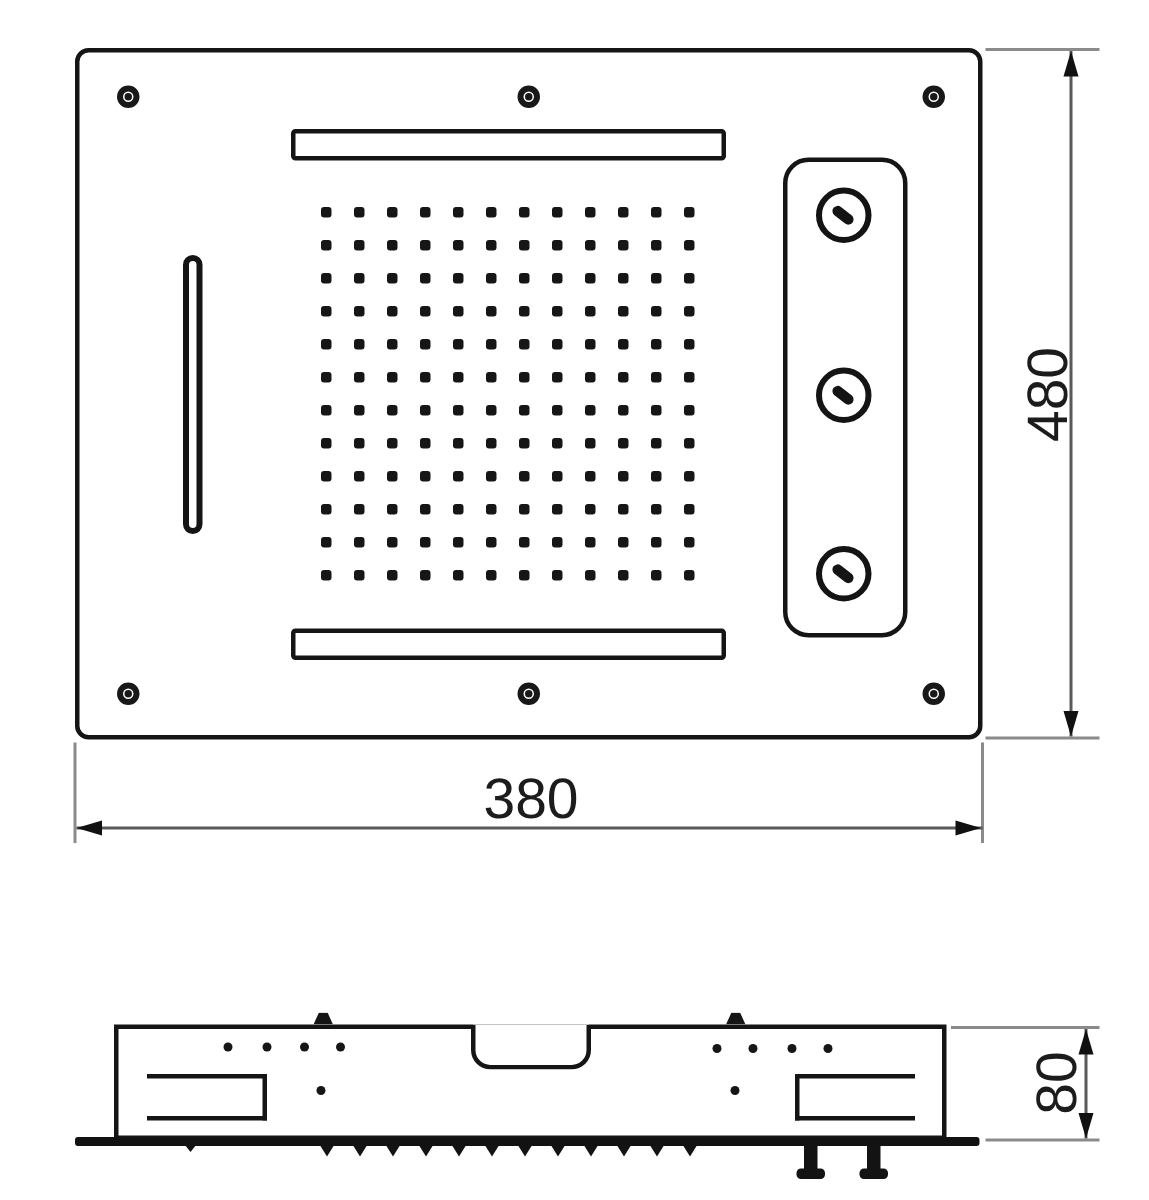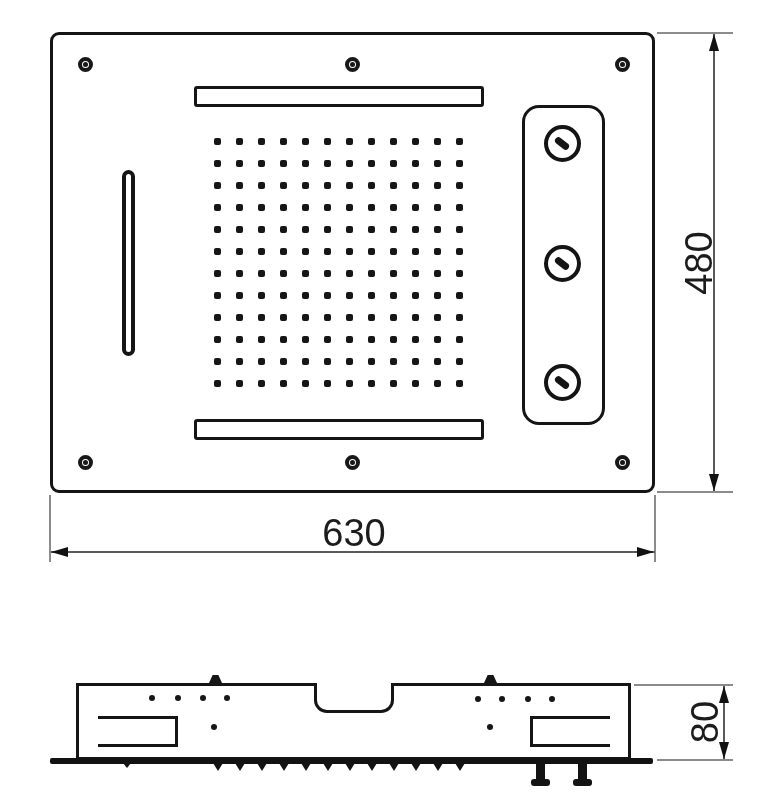--- a/index.html
+++ b/index.html
@@ -238,21 +238,21 @@
   <div class="dimln" style="left:713px;top:34px;width:2px;height:457px;"></div>
   <div class="arrow arr-up" style="left:709px;top:34px;"></div>
   <div class="arrow arr-down" style="left:709px;top:474px;"></div>
   <div class="dim-label rot" style="left:649px;top:243px;width:100px;height:40px;">480</div>
 
   <div class="ln" style="left:49px;top:495px;width:2px;height:67px;"></div>
   <div class="ln" style="left:654px;top:495px;width:2px;height:67px;"></div>
   <div class="dimln" style="left:51px;top:551px;width:604px;height:2px;"></div>
   <div class="arrow arr-left" style="left:51px;top:547px;"></div>
   <div class="arrow arr-right" style="left:637px;top:547px;"></div>
-  <div class="dim-label" style="left:302px;top:513px;width:104px;height:40px;">630</div>
+  <div class="dim-label" style="left:302px;top:513px;width:104px;height:40px;">380</div>
 
   <div class="side-body" style="left:76px;top:683px;width:555px;height:77px;"></div>
   <div class="notch" style="left:314px;top:683px;width:80px;height:30px;"></div>
   <div>
       <div class="peg" style="left: 209px; top: 675px; width: 13px; height: 8px;"></div>
       <div class="peg" style="left: 484px; top: 675px; width: 13px; height: 8px;"></div>
     </div>
   <div>
       <div class="sdot" style="left: 149px; top: 695px;"></div>
       <div class="sdot" style="left: 175px; top: 695px;"></div>

